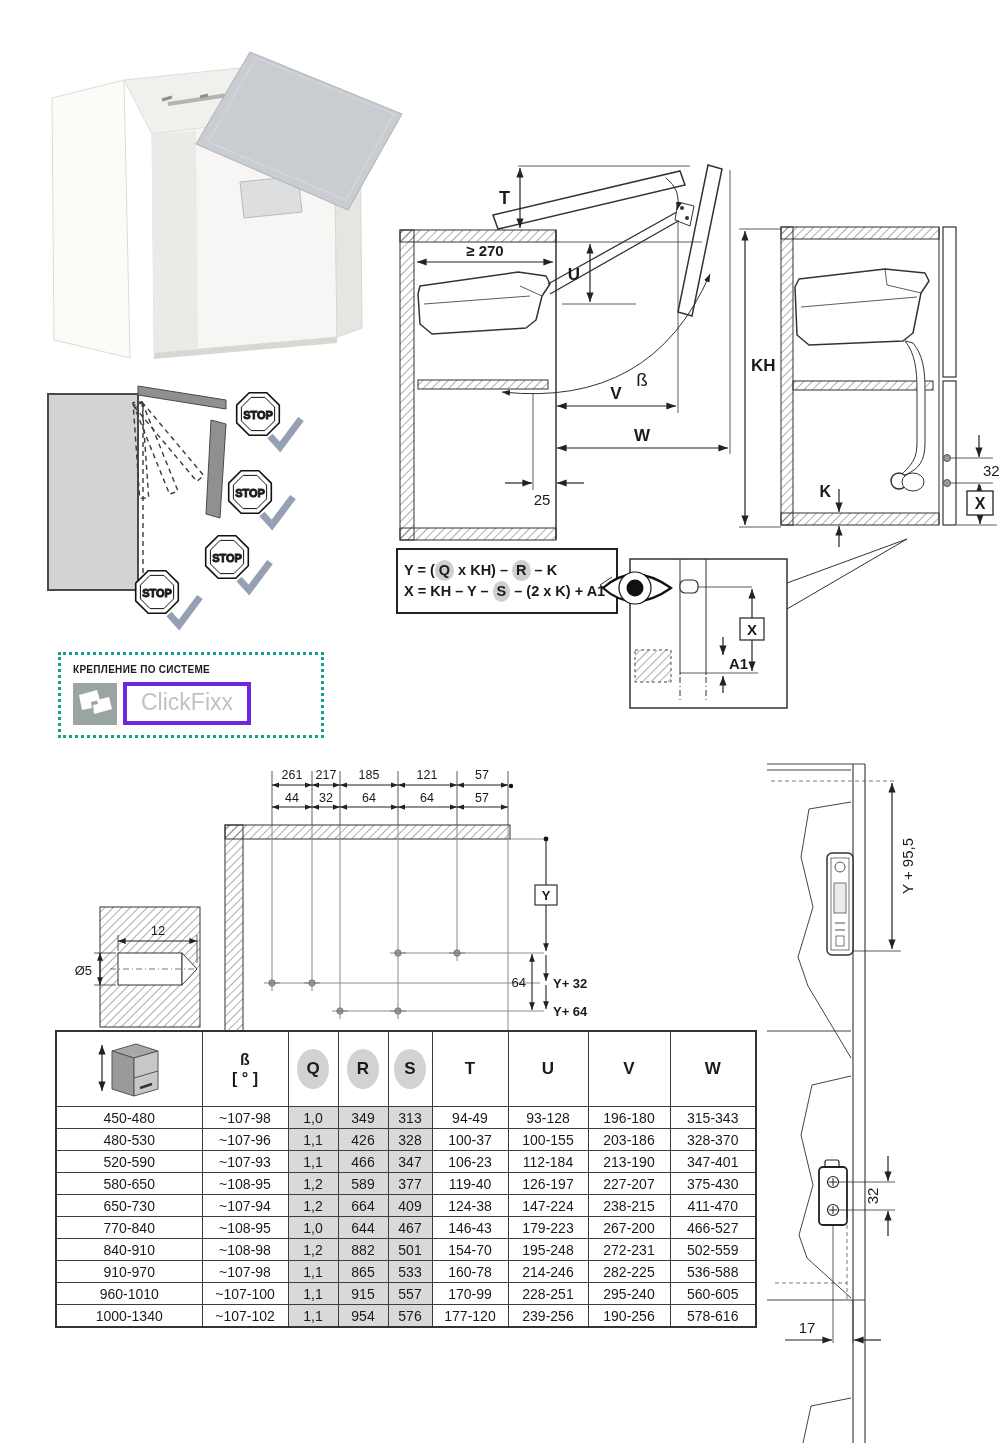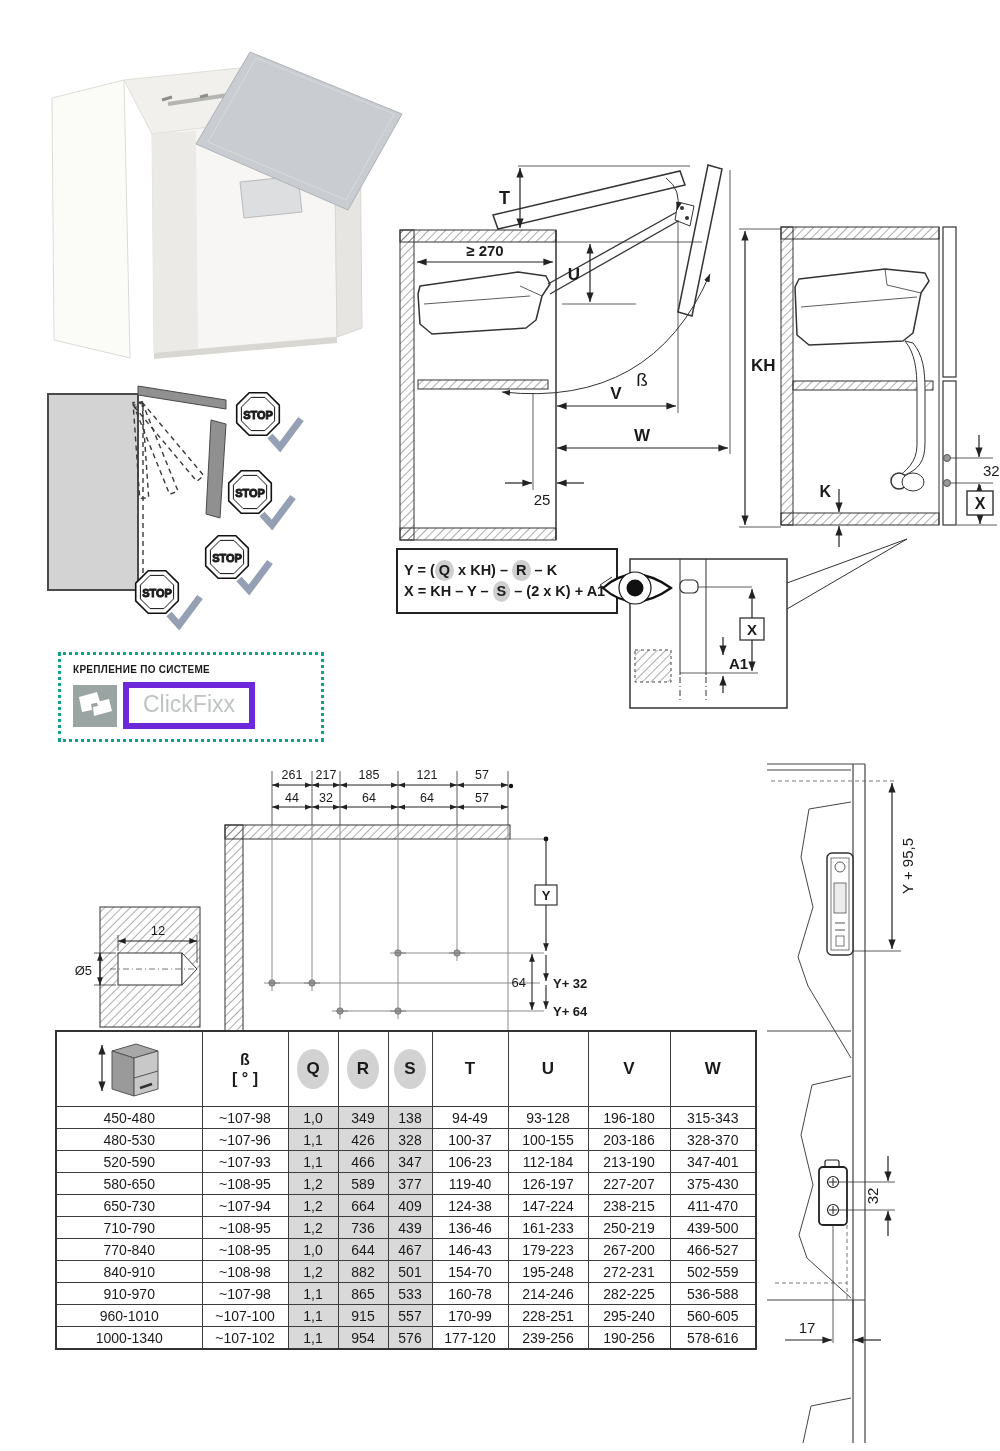--- a/index.html
+++ b/index.html
@@ -11,21 +11,21 @@
   
   #formula{left:396px;top:548px;width:206px;border:2px solid #222;background:#fff;
            padding:10px 6px;font-size:14.5px;font-weight:bold;line-height:21px;white-space:nowrap;}
   .hl{background:#cfcfcf;border-radius:50%;padding:0 4px;display:inline-block;}
   
   #clickfixx{left:58px;top:652px;width:236px;border:3px dotted #12a28a;background:#fff;
              padding:9px 12px 10px 12px;}
   #clickfixx .hd{font-size:10px;font-weight:bold;letter-spacing:.3px;}
   #cfrow{display:flex;align-items:center;margin-top:7px;}
   #cficon{width:44px;height:42px;flex:0 0 auto;}
-  #cfbox{margin-left:6px;border:6px solid #6d28d9;color:#bfc3c2;font-size:23px;
+  #cfbox{margin-left:6px;border:4px solid #6d28d9;color:#bfc3c2;font-size:23px;
          padding:3px 14px 5px 14px;background:#fff;}
   
   #spec{left:55px;top:1030px;}
   table{border-collapse:collapse;table-layout:fixed;width:700px;background:#fff;}
   th,td{border:1px solid #3c3c3c;text-align:center;vertical-align:middle;
         font-size:14px;padding:0 1px;overflow:hidden;}
   table{border:2px solid #333;}
   thead th{height:74px;font-weight:bold;}
   td{height:21px;}
   td.g{background:#d9d9d9;text-align:center;}
@@ -474,21 +474,21 @@
           <th class="plainhd">V</th>
           <th class="plainhd">W</th>
         </tr>
       </thead>
       <tbody>
           <tr>
             <td>450-480</td>
             <td>~107-98</td>
             <td class="g">1,0</td>
             <td class="g">349</td>
-            <td class="g">138</td>
+            <td class="g">313</td>
             <td>94-49</td>
             <td>93-128</td>
             <td>196-180</td>
             <td>315-343</td>
           </tr>
           <tr>
             <td>480-530</td>
             <td>~107-96</td>
             <td class="g">1,1</td>
             <td class="g">426</td>
@@ -525,31 +525,20 @@
             <td>~107-94</td>
             <td class="g">1,2</td>
             <td class="g">664</td>
             <td class="g">409</td>
             <td>124-38</td>
             <td>147-224</td>
             <td>238-215</td>
             <td>411-470</td>
           </tr>
           <tr>
-            <td>710-790</td>
-            <td>~108-95</td>
-            <td class="g">1,2</td>
-            <td class="g">736</td>
-            <td class="g">439</td>
-            <td>136-46</td>
-            <td>161-233</td>
-            <td>250-219</td>
-            <td>439-500</td>
-          </tr>
-          <tr>
             <td>770-840</td>
             <td>~108-95</td>
             <td class="g">1,0</td>
             <td class="g">644</td>
             <td class="g">467</td>
             <td>146-43</td>
             <td>179-223</td>
             <td>267-200</td>
             <td>466-527</td>
           </tr>

